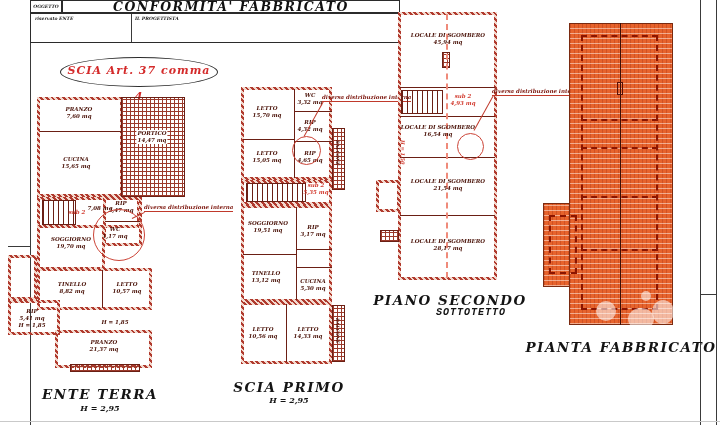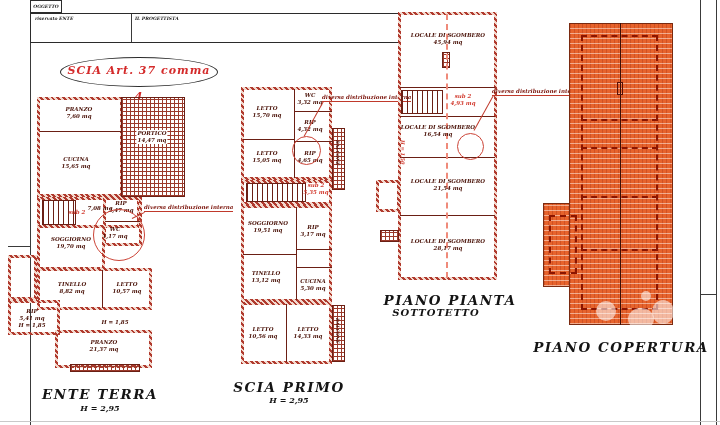--- a/index.html
+++ b/index.html
@@ -67,20 +67,23 @@
   <div class="frame-v" style="left:30px;top:0;height:425px;"></div>
   <div class="frame-h" style="left:8px;top:246px;width:22px;"></div>
   <div class="frame-v" style="left:700px;top:0;height:425px;"></div>
   <div class="frame-v" style="left:716px;top:0;height:425px;"></div>
   <div class="frame-h" style="left:700px;top:294px;width:16px;"></div>
   <div class="edge-h" style="left:0;top:421px;width:720px;"></div>
 
   <div class="hbox" style="left:30px;top:0;width:32px;height:13px;">
     <div class="hsmall" style="text-align:center;line-height:12px;">OGGETTO</div>
   </div>
+  <div class="hbox" style="left:62px;top:0;width:338px;height:13px;">
+    <div class="htitle">CONFORMITA'  FABBRICATO</div>
+  </div>
   <div class="hbox" style="left:30px;top:13px;width:370px;height:30px;">
     <div class="frame-v" style="left:100px;top:0;height:28px;"></div>
     <div class="hsmall abs" style="left:4px;top:2px;">riservato ENTE</div>
     <div class="hsmall abs" style="left:104px;top:2px;">IL PROGETTISTA</div>
   </div>
 
   <div class="stamp" style="left:60px;top:57px;width:156px;height:28px;">
     <div class="stamp-text" style="line-height:26px;">SCIA Art. 37 comma 4</div>
   </div>
 
@@ -263,35 +266,35 @@
     </div>
     <div class="rlabel" style="left:448px;top:238px;">
       <span>LOCALE DI SGOMBERO</span>
       <span>28,17 mq</span>
     </div>
 
     <div class="redcirc" style="left:457px;top:133px;width:27px;height:27px;"></div>
     <div class="leader" style="left:474px;top:130px;width:40px;transform:rotate(-61deg);"></div>
     <div class="ann" style="left:492px;top:88px;">diversa distribuzione interna</div>
 
-    <div class="plan-title" style="left:450px;top:292px;">PIANO PIANTA</div>
-    <div class="plan-title2" style="left:436px;top:307px;">SOTTOTETTO</div>
+    <div class="plan-title" style="left:450px;top:292px;">PIANO SECONDO</div>
+    <div class="plan-title2" style="left:471px;top:307px;font-family:Liberation Mono, monospace;">SOTTOTETTO</div>
   </div>
 
   <div>
     <div class="roof" style="left:569px;top:23px;width:104px;height:302px;"></div>
     <div class="roof" style="left:543px;top:203px;width:27px;height:84px;"></div>
     <div class="roofdash" style="left:581px;top:35px;width:77px;height:275px;"></div>
     <div class="roofdash" style="left:549px;top:215px;width:28px;height:59px;"></div>
     <div class="ridge" style="left:620px;top:23px;height:302px;"></div>
     <div class="roof-hseg" style="left:581px;top:119px;width:77px;"></div>
     <div class="roof-hseg" style="left:581px;top:147px;width:77px;"></div>
     <div class="roof-hseg" style="left:581px;top:196px;width:77px;"></div>
     <div class="roof-hseg" style="left:581px;top:249px;width:77px;"></div>
     <div class="chimney" style="left:617px;top:82px;width:6px;height:13px;"></div>
     <div class="wm" style="left:596px;top:301px;width:20px;height:20px;"></div>
     <div class="wm" style="left:628px;top:308px;width:26px;height:22px;"></div>
     <div class="wm" style="left:652px;top:300px;width:22px;height:24px;"></div>
     <div class="wm" style="left:641px;top:291px;width:10px;height:10px;"></div>
-    <div class="plan-title" style="left:621px;top:339px;">PIANO COPERTURA</div>
+    <div class="plan-title" style="left:621px;top:339px;">PIANTA FABBRICATO</div>
   </div>
 
 </div>
 
 </body></html>

